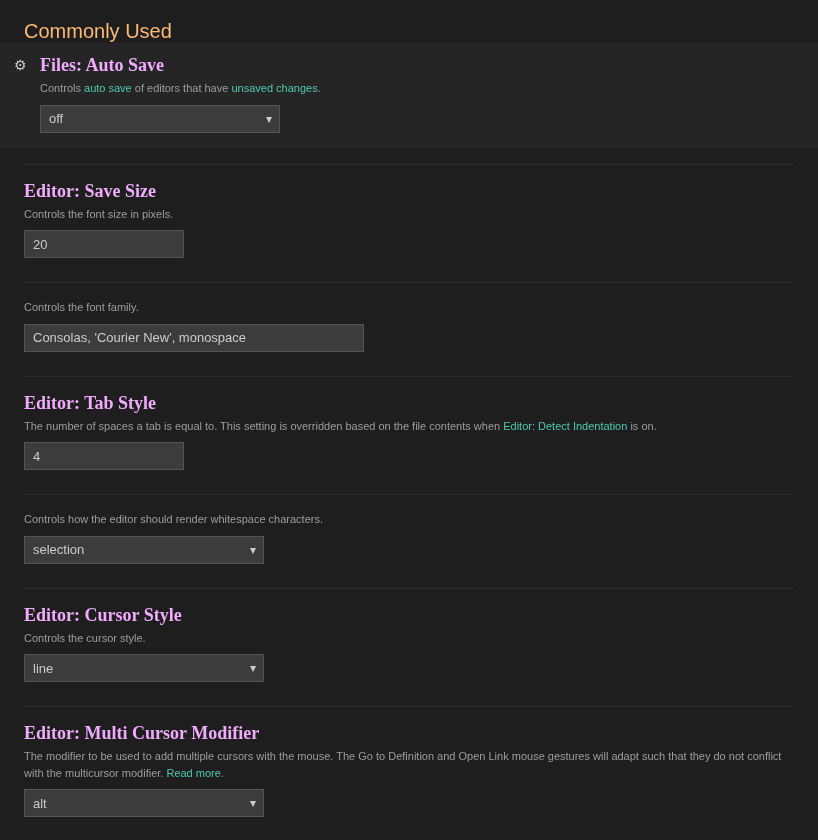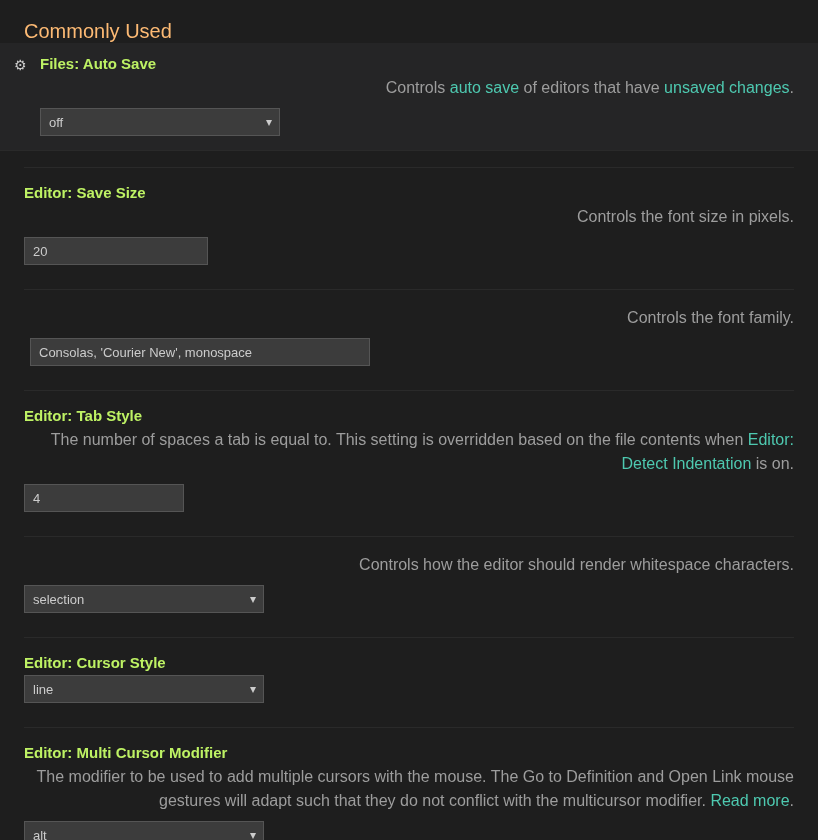--- a/index.html
+++ b/index.html
@@ -23,33 +23,33 @@
     .setting-group {
       margin-bottom: 24px;
       border-top: 1px solid #2a2a2a;
       padding-top: 16px;
     }
     .setting-group:first-of-type {
       border-top: none;
       padding-top: 0;
     }
     .setting-label {
-      font-size: 15px;
-      color: #bef264;
+      font-size: 18px;
+      color: #f0abfc;
       margin-bottom: 4px;
+      font-family: Liberation Serif, serif;
     }
     .setting-label span {
       font-weight: 700;
     }
     .setting-desc {
-      font-size: 16px;
+      font-size: 11px;
       color: #9d9d9d;
       margin-bottom: 8px;
       line-height: 1.5;
-      text-align: right;
     }
     .setting-desc a, .link {
       color: #4ec9b0;
       text-decoration: none;
     }
     .link-orange {
       color: #ce9178;
       text-decoration: none;
     }
     select, input[type="number"], input[type="text"] {
@@ -82,21 +82,20 @@
       color: #cccccc;
       pointer-events: none;
       font-size: 12px;
     }
     input[type="number"], input[type="text"] {
       width: 160px;
       border: 1px solid #555555;
     }
     input[type="text"].wide {
       width: 340px;
-      margin-left: 6px;
     }
     .files-section {
       background-color: #252526;
       margin: -20px -24px 0 -24px;
       padding: 16px 24px 16px 40px;
       margin-bottom: 0;
       border-bottom: 1px solid #2a2a2a;
     }
   </style>
 </head>
@@ -121,21 +120,21 @@
         <option value="onWindowChange">onWindowChange</option>
       </select>
     </div>
   </div>
 
   <div class="setting-group" style="margin-top:16px;">
     <div class="setting-label">
       <span>Editor: </span><span style="font-weight:700;">Save Size</span>
     </div>
     <div class="setting-desc">Controls the font size in pixels.</div>
-    <input type="number" value="20" style="width: 184px;">
+    <input type="number" value="20" style="width: 160px;">
   </div>
 
   <div class="setting-group">
     <div class="setting-desc">Controls the font family.</div>
     <input type="text" class="wide" value="Consolas, 'Courier New', monospace" style="width: 340px;">
   </div>
 
   <div class="setting-group">
     <div class="setting-label">
       <span>Editor: </span><span style="font-weight:700;">Tab Style</span>
@@ -156,20 +155,21 @@
         <option value="trailing">trailing</option>
         <option value="all">all</option>
       </select>
     </div>
   </div>
 
   <div class="setting-group">
     <div class="setting-label">
       <span>Editor: </span><span style="font-weight:700;">Cursor Style</span>
     </div>
+    <div class="setting-desc">Controls the cursor style.</div>
     <div class="select-wrapper">
       <select>
         <option value="line" selected="">line</option>
         <option value="block">block</option>
         <option value="underline">underline</option>
         <option value="line-thin">line-thin</option>
         <option value="block-outline">block-outline</option>
         <option value="underline-thin">underline-thin</option>
       </select>
     </div>

